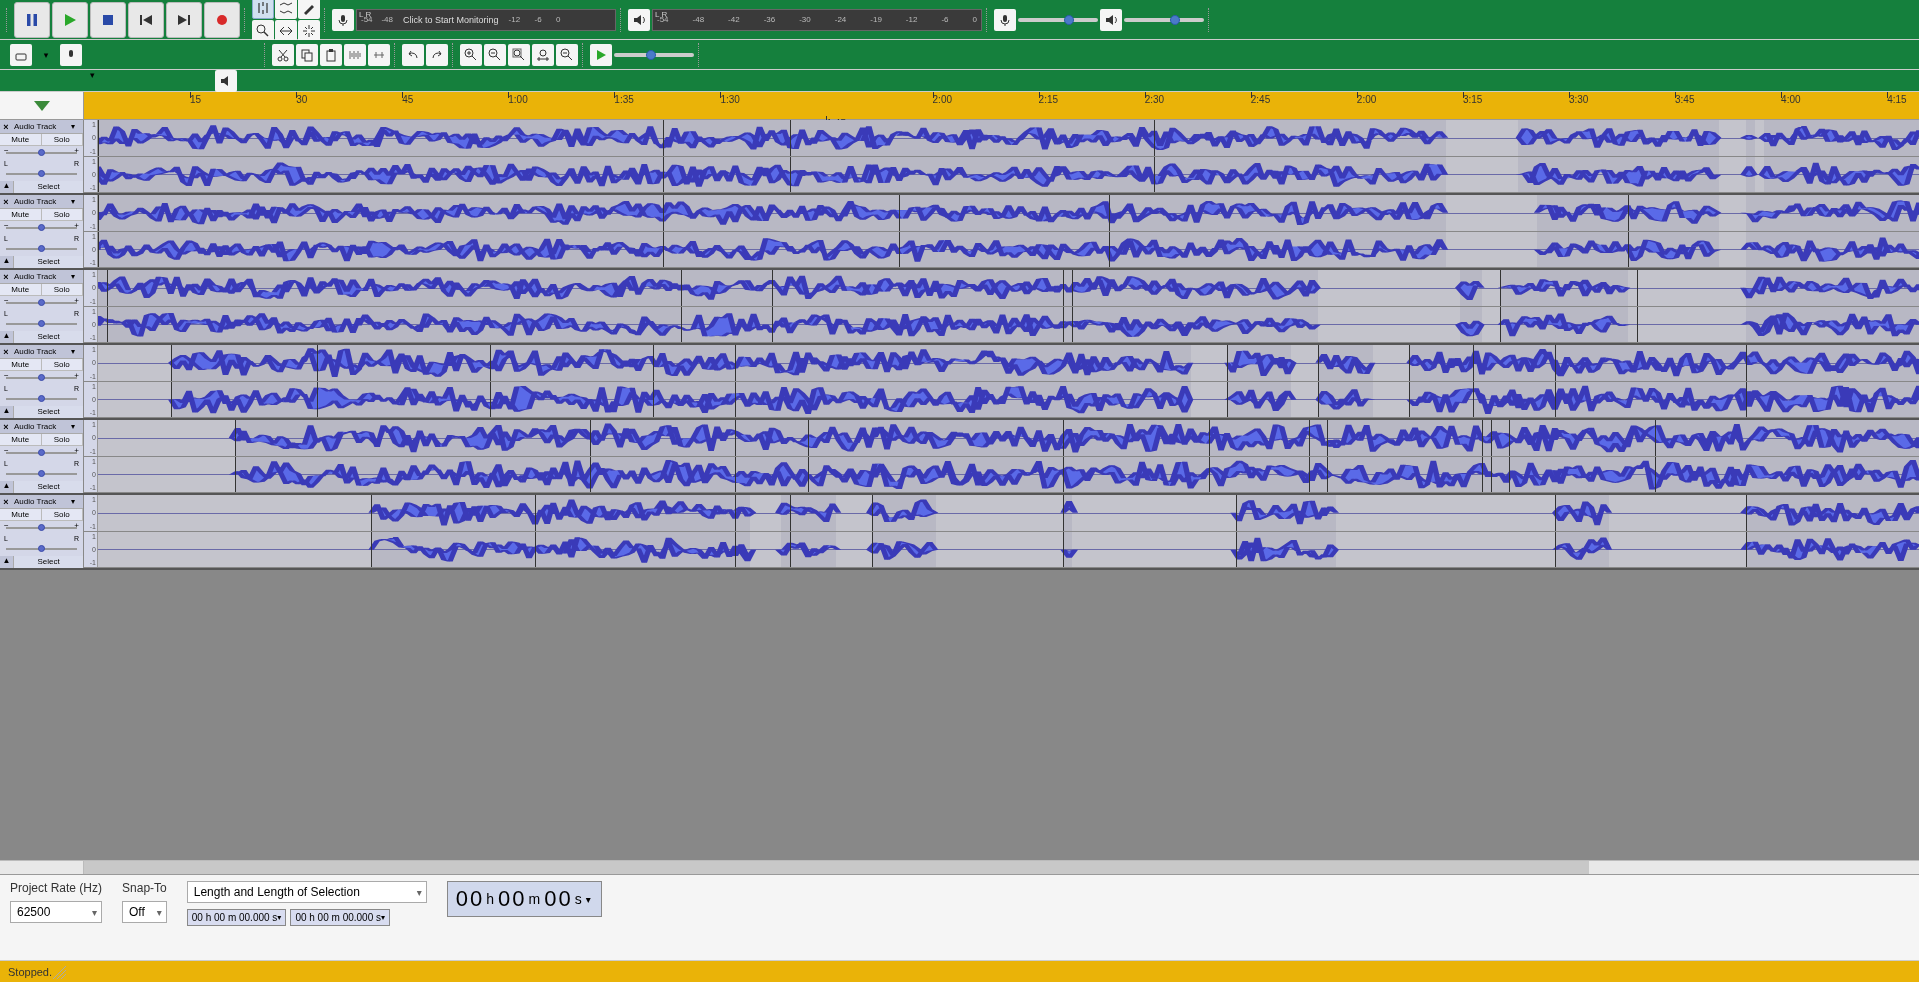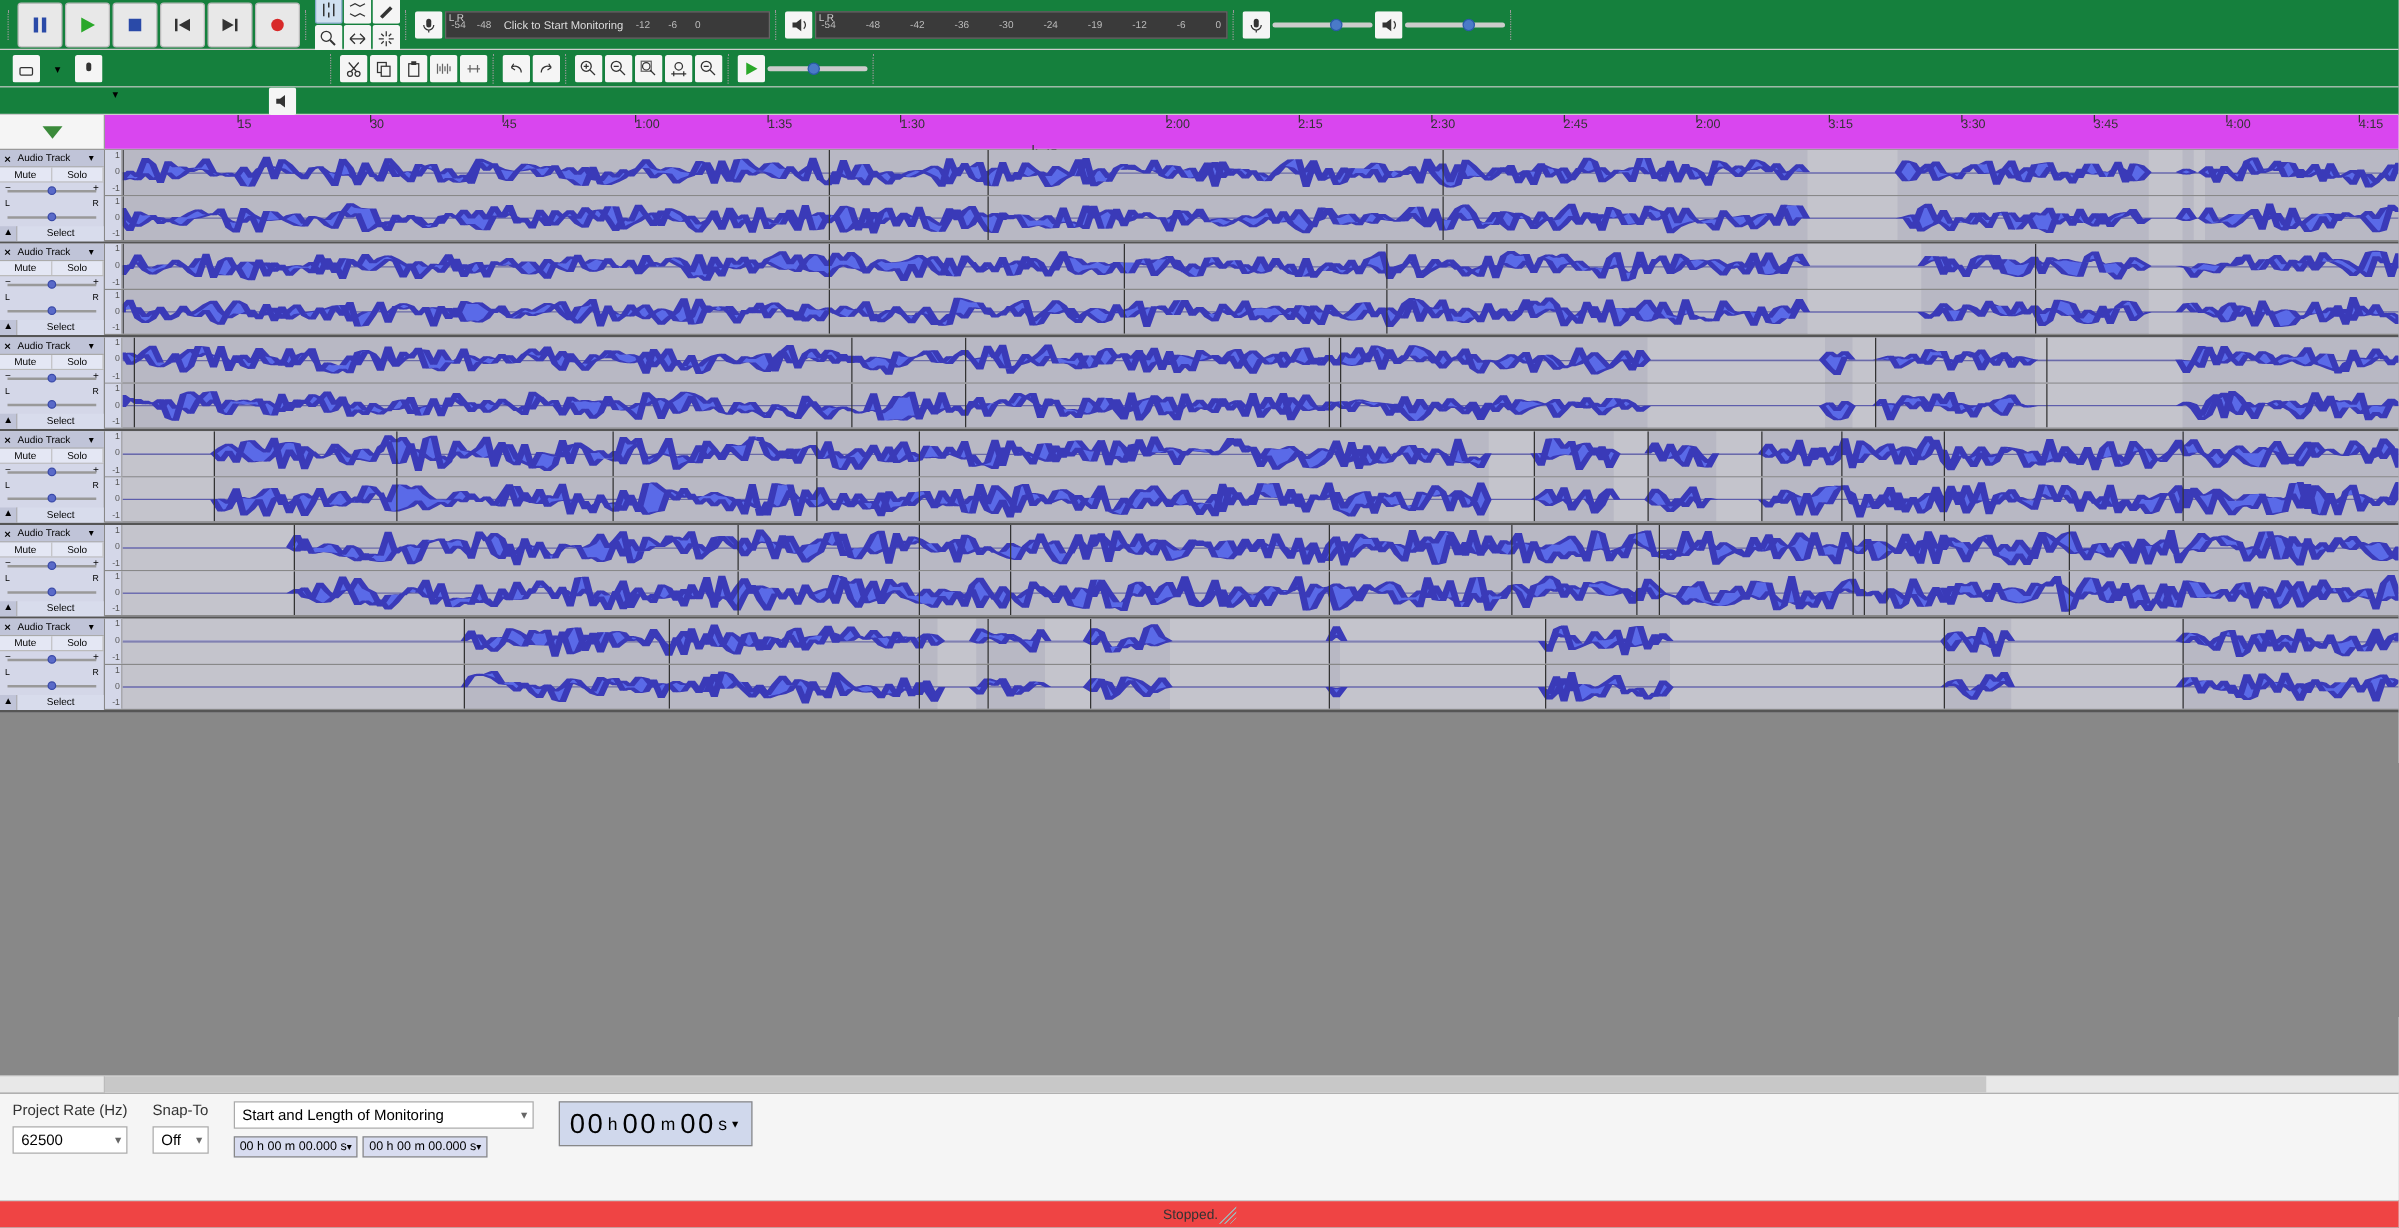--- a/index.html
+++ b/index.html
@@ -23,21 +23,21 @@
 .meter-msg { color: #ddd; font-size: 9px; margin: 0 6px; }
 
 .slider-wrap { display: flex; align-items: center; gap: 4px; }
 .slider-track { width: 80px; height: 4px; background: #ccc; position: relative; border-radius: 2px; }
 .slider-thumb { width: 10px; height: 10px; background: #4a7ac8; border: 1px solid #2a5aa8; border-radius: 50%; position: absolute; top: -3px; }
 
 
 .timeline-wrap { display: flex; background: #f5f5f5; border-bottom: 1px solid #999; height: 28px; }
 .timeline-left { width: 84px; min-width: 84px; border-right: 1px solid #999; display: flex; align-items: center; justify-content: center; }
 .playhead-tri { width: 0; height: 0; border-left: 8px solid transparent; border-right: 8px solid transparent; border-top: 10px solid #3a8a3a; }
-.timeline { flex: 1; position: relative; background: #d946ef; font-size: 10px; color: #333; text-align: center; }
+.timeline { flex: 1; position: relative; background: #eab308; font-size: 10px; color: #333; text-align: center; }
 .timeline-tick { position: absolute; top: 2px; font-size: 10px; }
 .timeline-tick::before { content: ''; position: absolute; left: 0; top: -2px; width: 1px; height: 6px; background: #333; }
 
 
 .tracks-area { flex: 1; overflow-y: auto; background: #888; display: flex; flex-direction: column; }
 .track { display: flex; border-bottom: 2px solid #555; background: #bbbbc4; }
 .track-ctrl { width: 84px; min-width: 84px; background: #d4d7e8; border-right: 1px solid #888; display: flex; flex-direction: column; font-size: 8px; }
 .tc-head { display: flex; align-items: center; height: 14px; background: #c0c4d8; border-bottom: 1px solid #aaa; }
 .tc-close { width: 12px; height: 12px; display: flex; align-items: center; justify-content: center; cursor: pointer; font-size: 9px; font-weight: bold; }
 .tc-name { flex: 1; font-size: 8px; padding-left: 2px; }
@@ -62,21 +62,21 @@
 
 
 .bottom-panel { background: #f5f5f5; border-top: 1px solid #999; padding: 6px 10px; display: flex; gap: 20px; align-items: flex-start; height: 86px; }
 .bp-group { display: flex; flex-direction: column; gap: 6px; font-size: 12px; }
 .bp-label { font-size: 12px; color: #333; }
 .bp-select { border: 1px solid #aaa; padding: 3px 20px 3px 6px; background: #fff; display: flex; align-items: center; gap: 8px; cursor: pointer; font-size: 12px; position: relative; }
 .bp-select::after { content: '▾'; position: absolute; right: 4px; font-size: 10px; color: #666; }
 .time-field { background: #d8dcf0; border: 1px solid #888; padding: 2px 4px; font-family: monospace; font-size: 10px; display: flex; align-items: center; }
 .time-big { background: #d0d8ec; border: 1px solid #888; padding: 4px 8px; font-family: monospace; font-size: 22px; letter-spacing: 2px; display: flex; align-items: center; }
 .time-big .unit { font-size: 14px; margin: 0 2px; }
-.status-bar { background: #ef4444; border-top: 1px solid #ccc; height: 22px; padding: 3px 8px; font-size: 11px; color: #333; display: flex; justify-content: center; align-items: center; }
+.status-bar { background: #eab308; border-top: 1px solid #ccc; height: 22px; padding: 3px 8px; font-size: 11px; color: #333; display: flex; justify-content: flex-start; align-items: center; }
 .resize-grip { width: 14px; height: 14px; background: linear-gradient(135deg, transparent 50%, #aaa 50%, #aaa 55%, transparent 55%, transparent 65%, #aaa 65%, #aaa 70%, transparent 70%, transparent 80%, #aaa 80%, #aaa 85%, transparent 85%); }
 
 
 .wf { position: absolute; top: 0; left: 0; width: 100%; height: 100%; }
 .wf path { fill: #5a6ae8; stroke: #3a3ab8; stroke-width: 0.3; }
 .scroll-strip { height: 14px; background: #e8e8e8; border-top: 1px solid #bbb; display: flex; }
 .scroll-strip .sp { width: 84px; border-right: 1px solid #bbb; }
 .scroll-strip .bar { flex: 1; background: #e8e8e8; position: relative; }
 .scroll-strip .thumb { position: absolute; left: 0; width: 82%; height: 100%; background: #c8c8c8; }
 </style>
@@ -889,21 +889,21 @@
       </div>
   </div>
   <div class="bp-group">
     <span class="bp-label">Snap-To</span>
     <div class="bp-select">
         <span>Off</span>
       </div>
   </div>
   <div class="bp-group">
     <div class="bp-select" style="width:240px">
-        <span>Start and Length of Monitoring</span>
+        <span>Length and Length of Selection</span>
       </div>
     <div style="display:flex;gap:4px">
       <div class="time-field">
           <span>00 h 00 m 00.000 s</span>
           <span style="font-size:8px">▾</span>
         </div>
       <div class="time-field">
           <span>00 h 00 m 00.000 s</span>
           <span style="font-size:8px">▾</span>
         </div>

